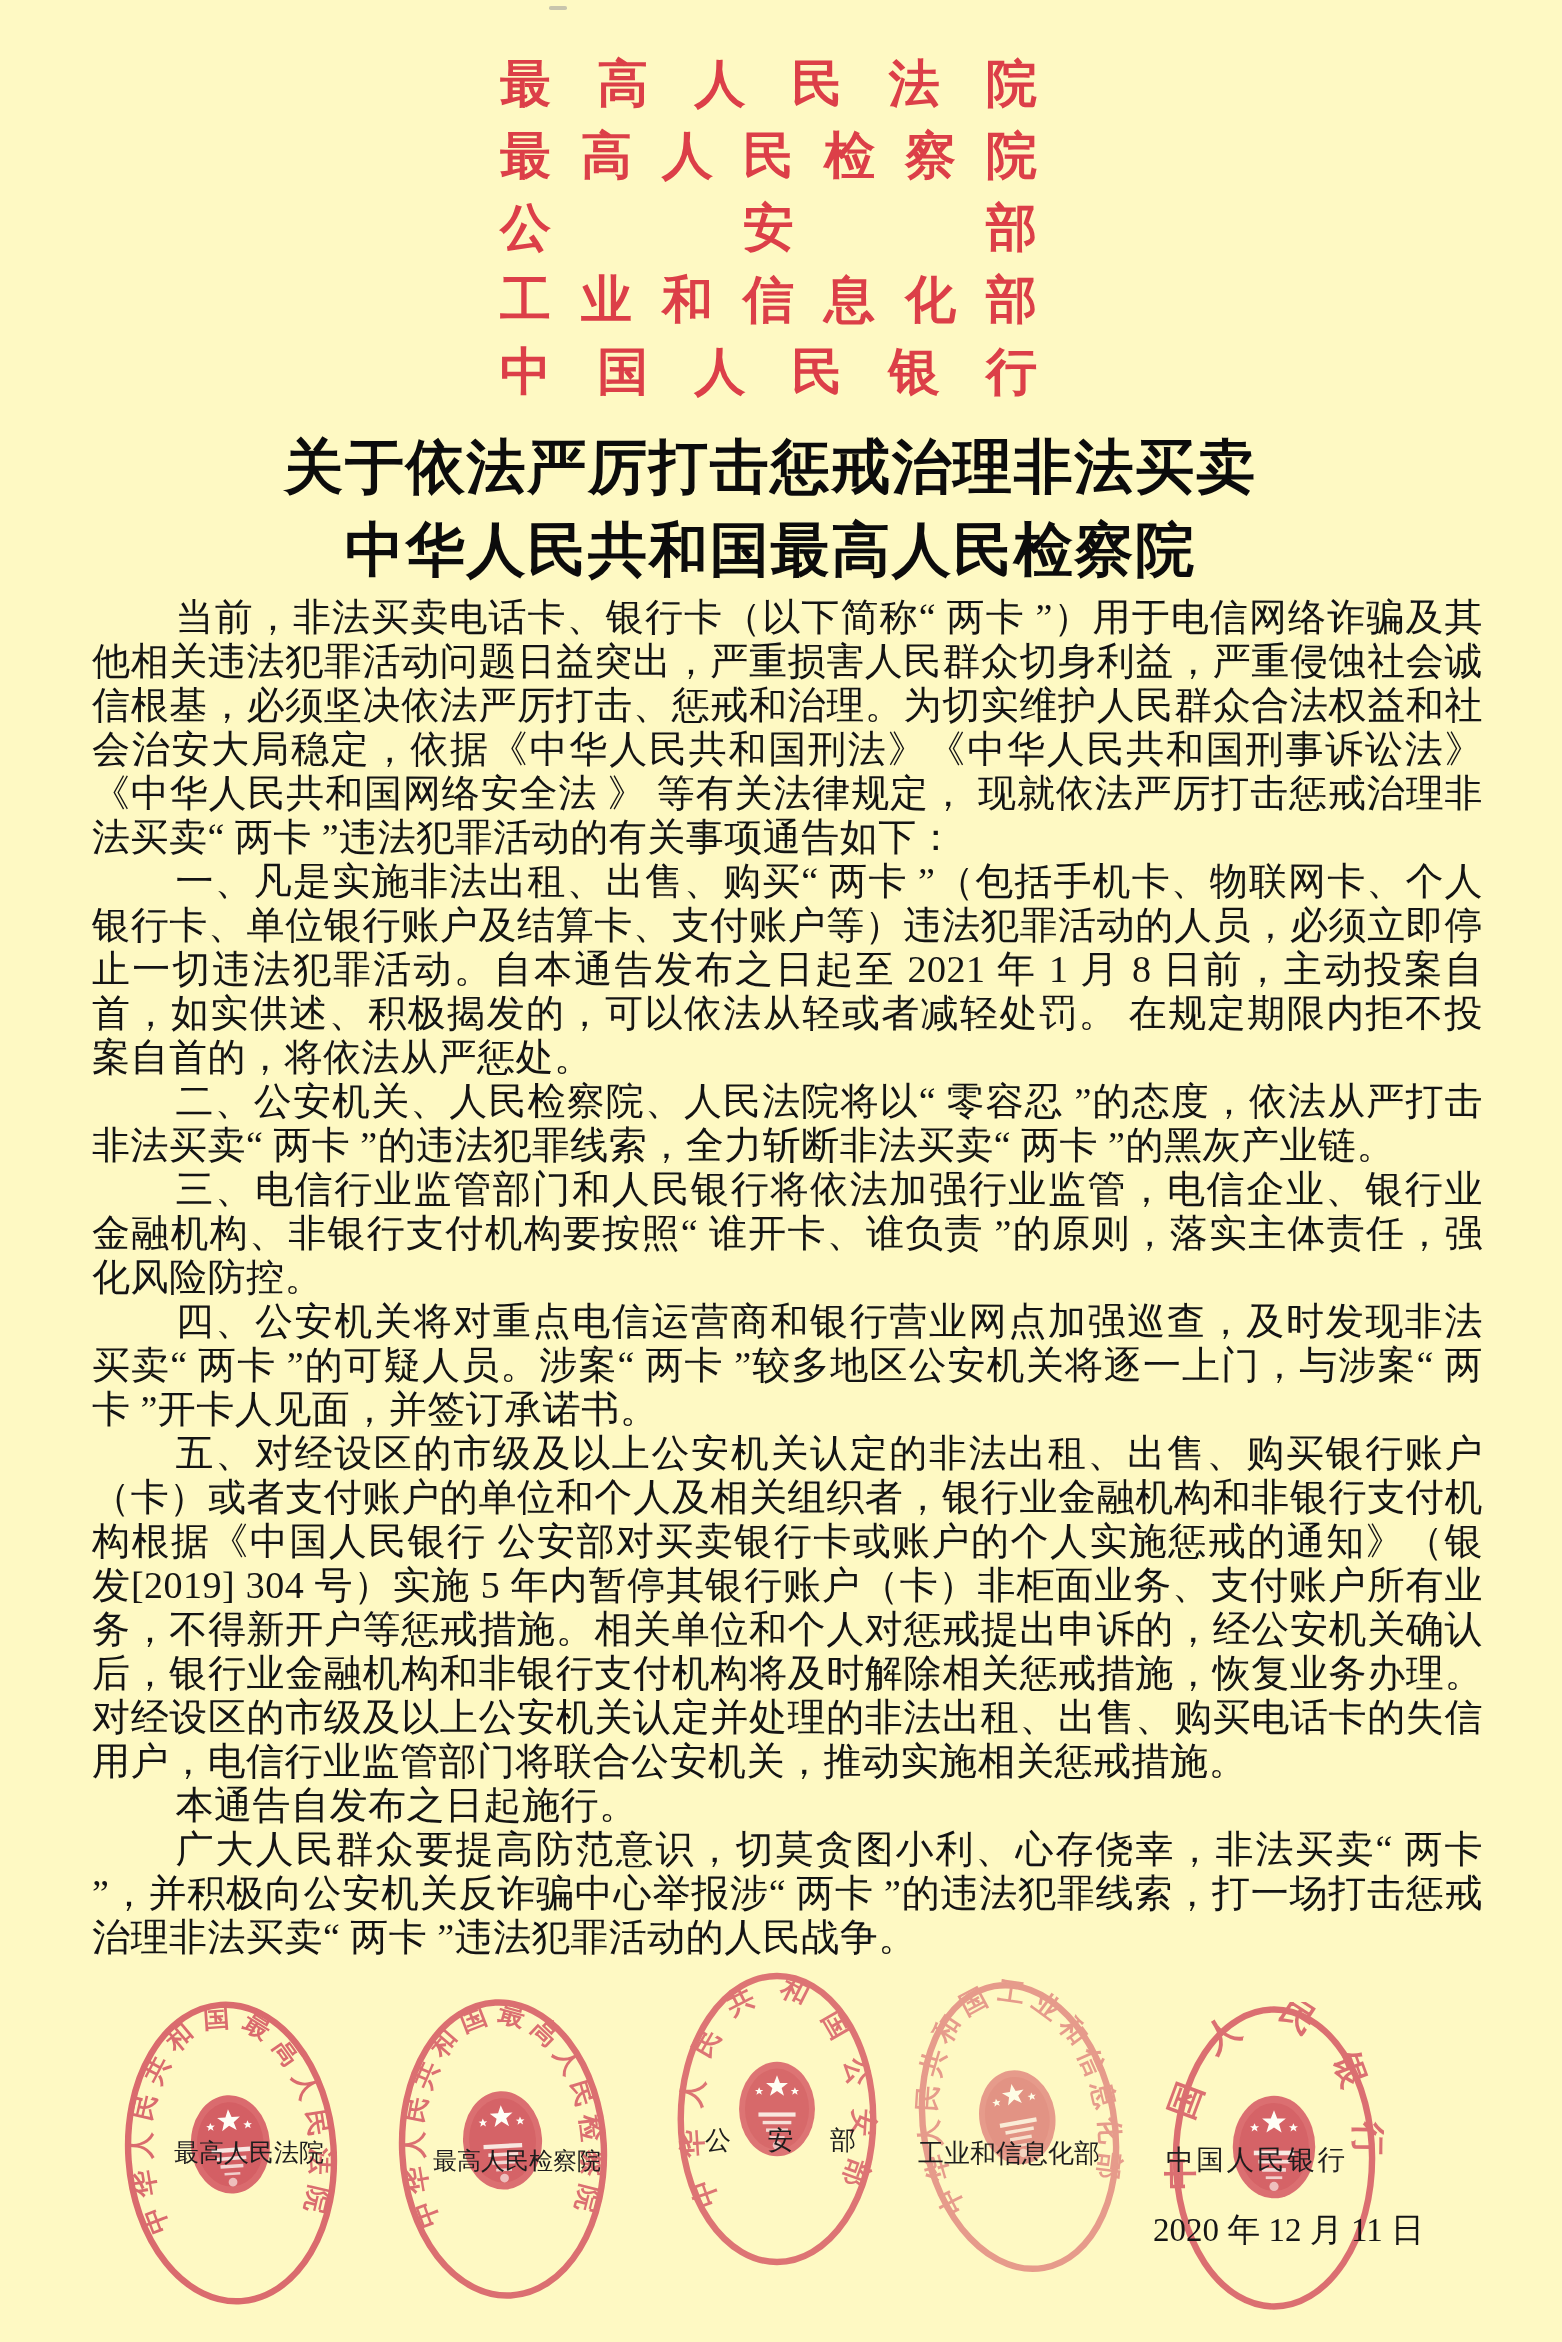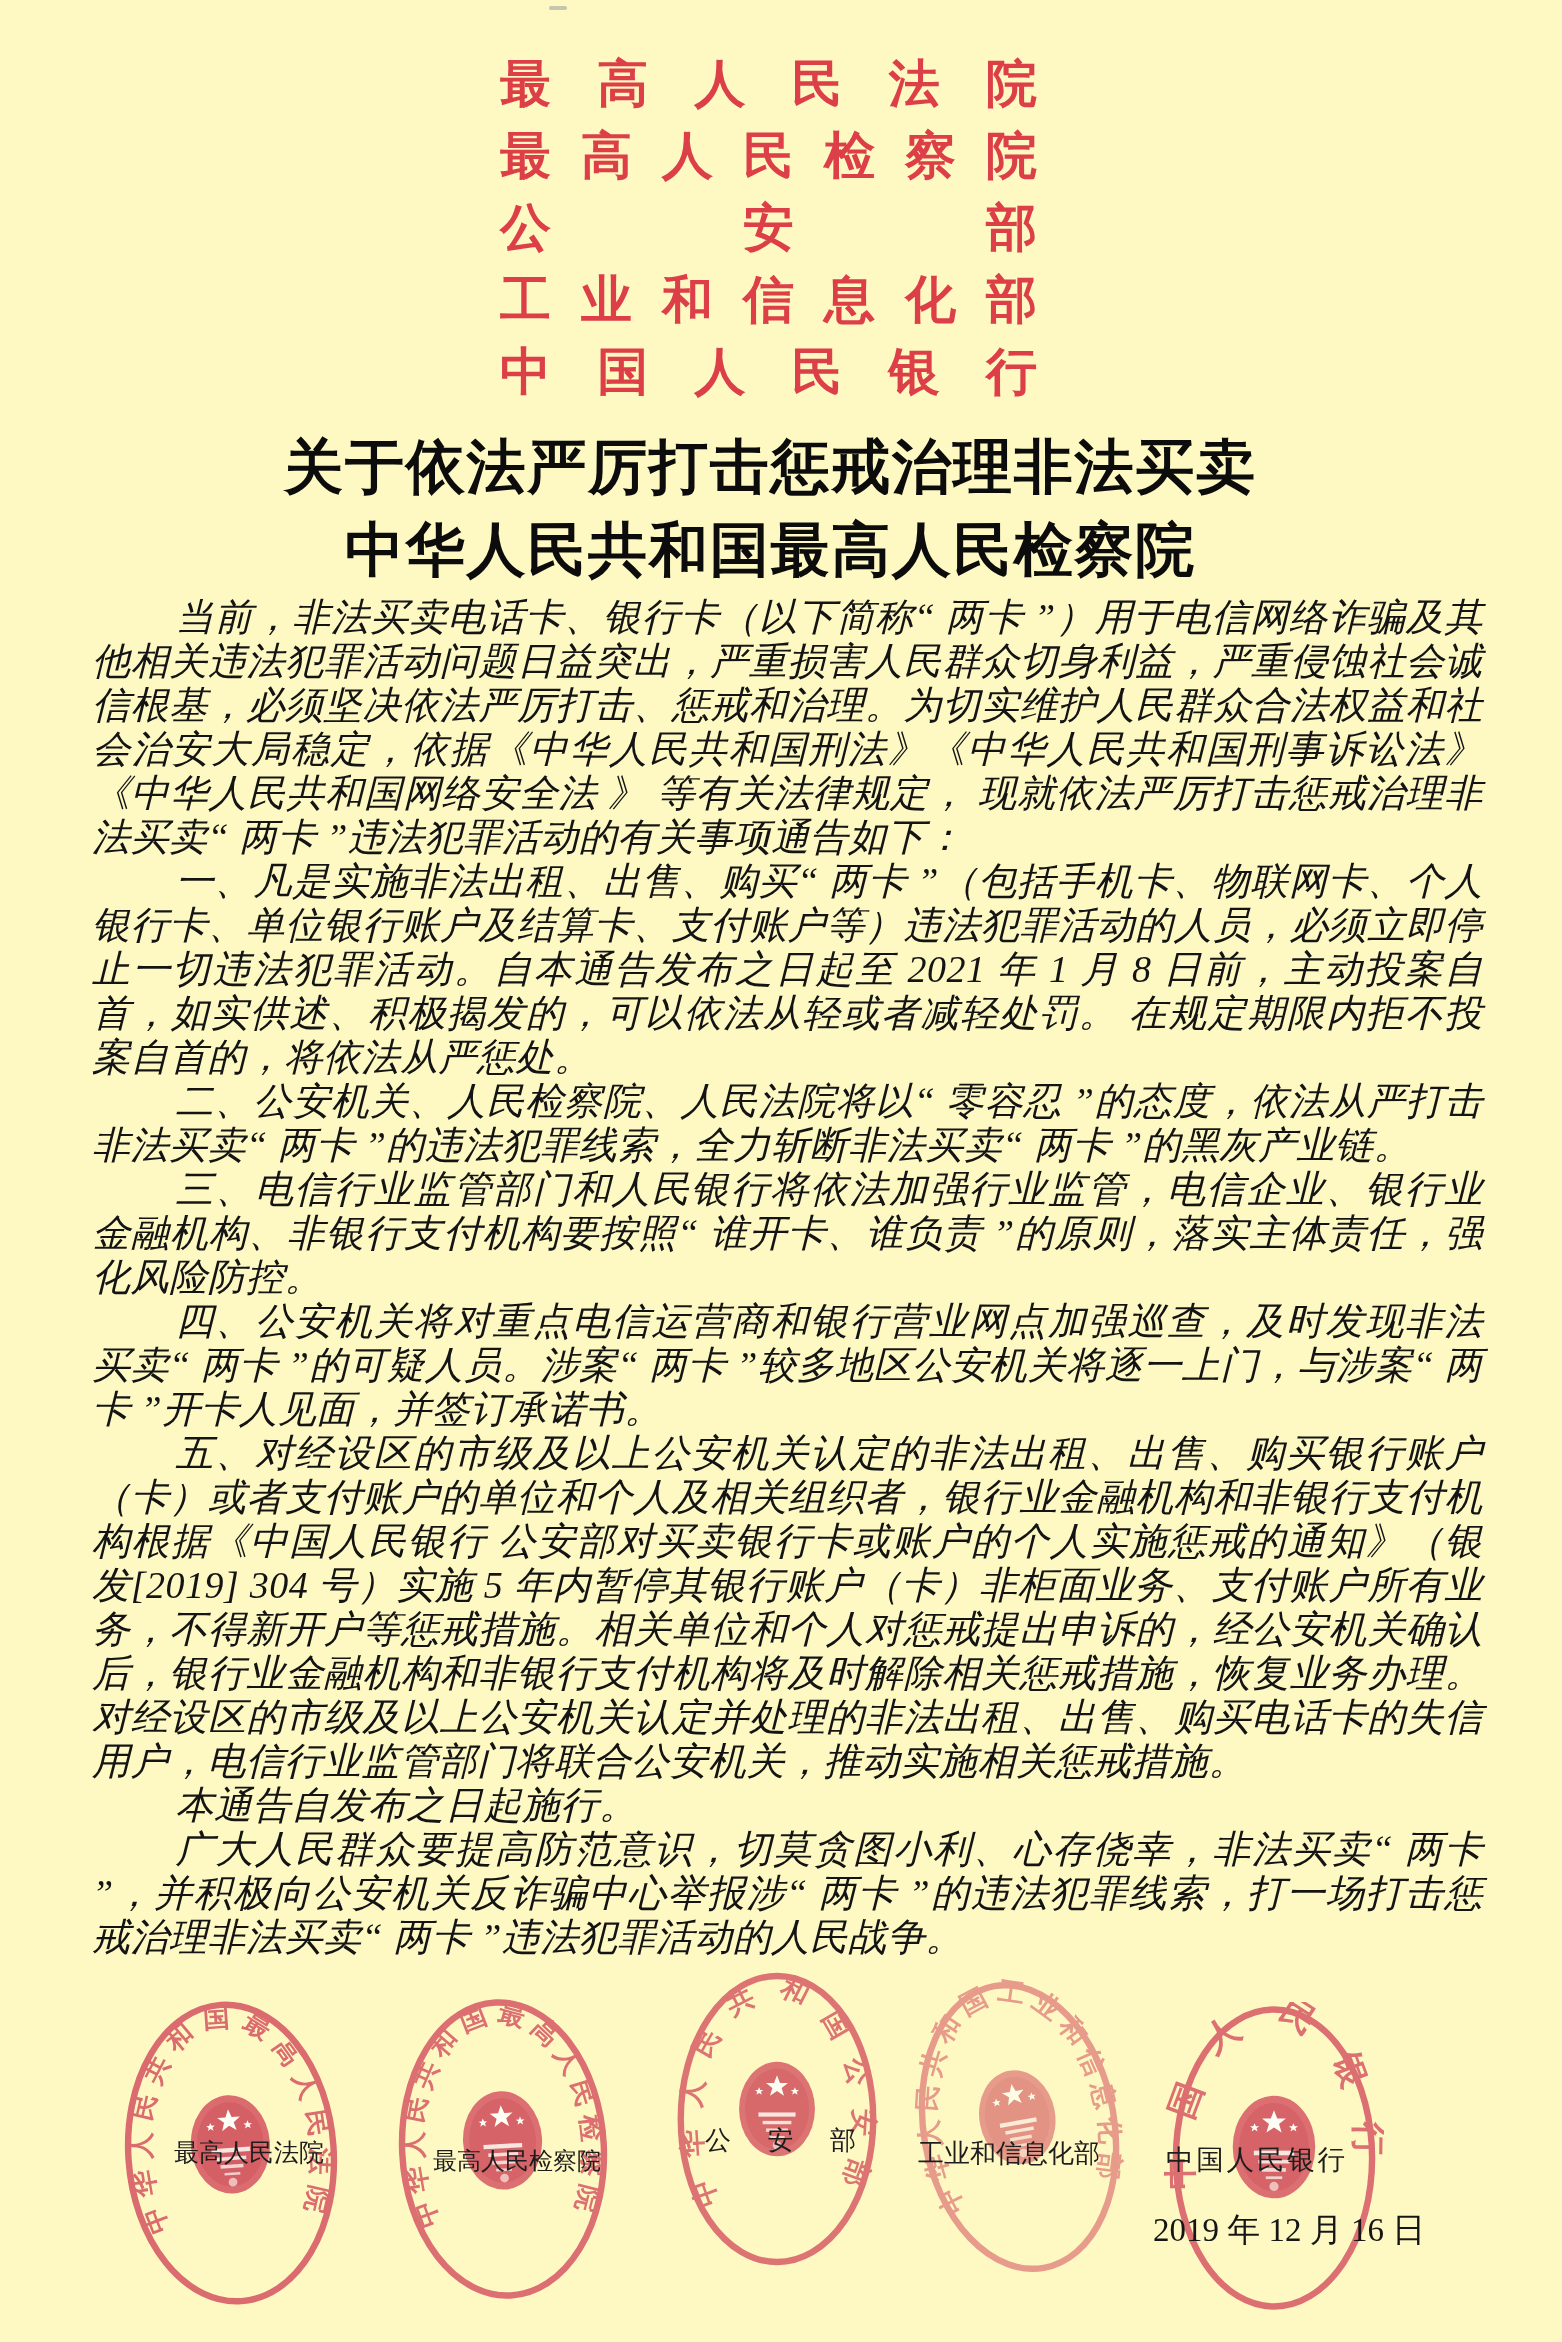--- a/index.html
+++ b/index.html
@@ -47,21 +47,20 @@
     color:#141414;
   }
   .body p{
     margin:0;
     font-size:38px;
     line-height:44px;
     text-align:justify;
     text-justify:inter-character;
     text-indent:2.2em;
     letter-spacing:0.5px;
-    font-style:italic;
   }
   
   .seal{position:absolute;width:220px;height:312px;}
   .seal svg{width:100%;height:100%;}
   .seal-ring-text{
     font-family:"Liberation Serif", serif;
     font-weight:700;
   }
   .sig-label{
     position:absolute;
@@ -189,16 +188,16 @@
       </text>
     </svg>
   </div>
 
   <span class="sig-label" style="left:174px;top:2136px;font-size:25px">最高人民法院</span>
   <span class="sig-label" style="left:433px;top:2145px;font-size:24px">最高人民检察院</span>
   <span class="sig-label justified" style="left:705px;top:2123px;font-size:26px;width:151px">公 安 部</span>
   <span class="sig-label" style="left:918px;top:2136px;font-size:26px">工业和信息化部</span>
   <span class="sig-label" style="left:1166px;top:2142px;font-size:27.5px;letter-spacing:2.8px">中国人民银行</span>
 
-  <span class="doc-date">2019 年 12 月 16 日</span>
+  <span class="doc-date">2020 年 12 月 11 日</span>
 
 </div>
 
 
 </body></html>

